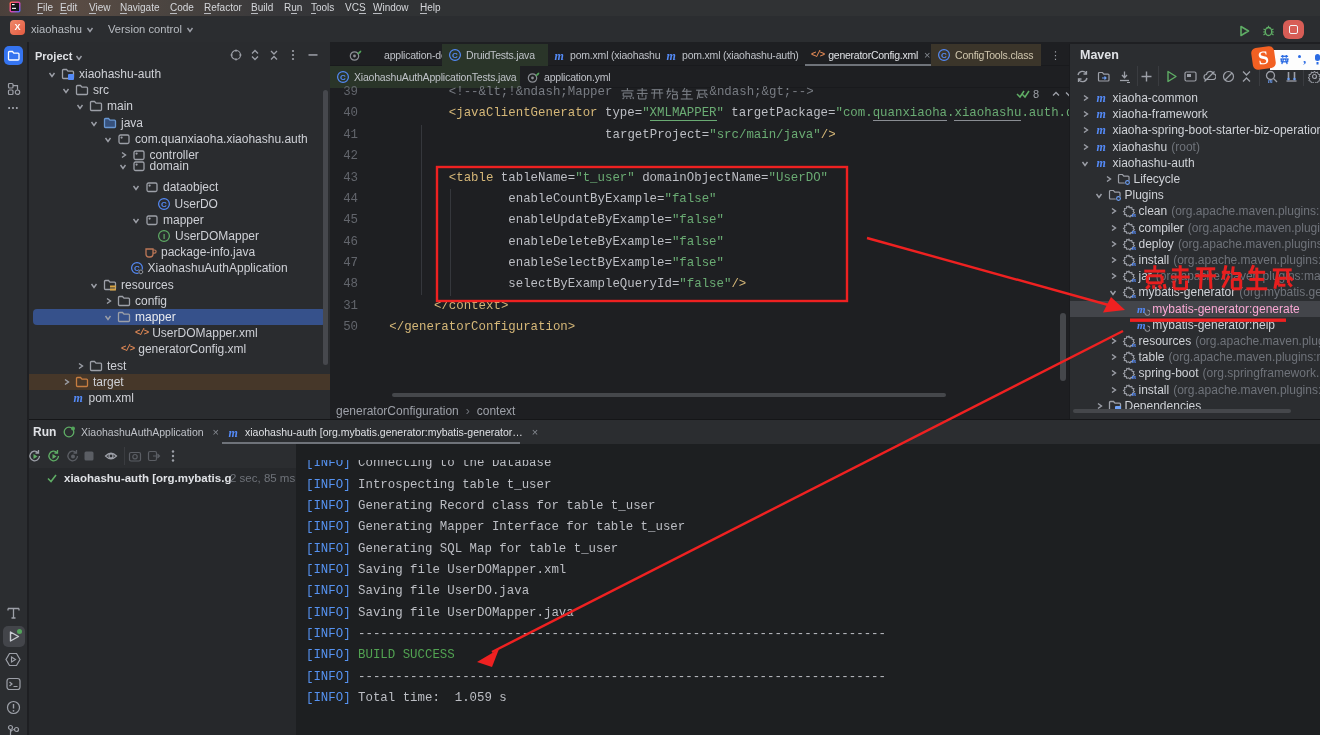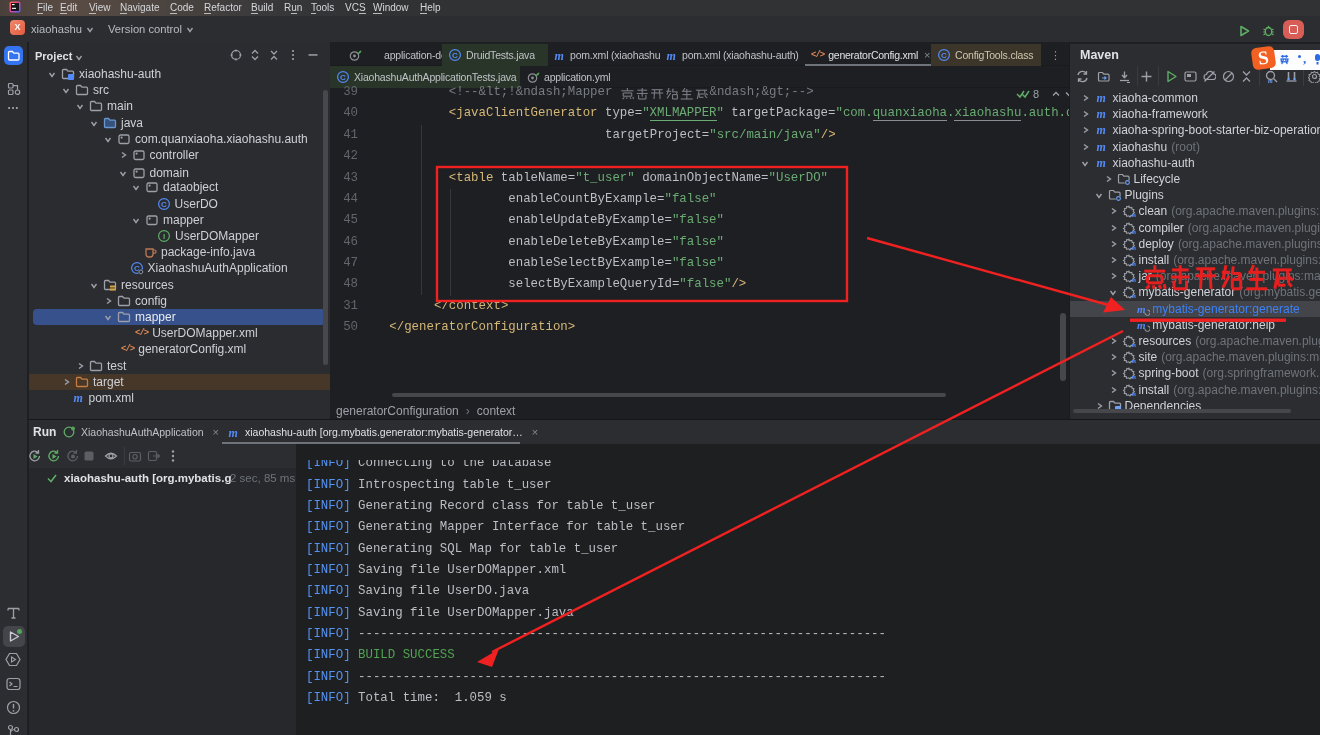--- a/index.html
+++ b/index.html
@@ -221,21 +221,21 @@
 <div class="row" style="left:88.5px;top:104.9px">
         <svg width="10" height="10" viewBox="0 0 10 10">
           <path d="M4 2.5 L7.5 5 L4 7.5" fill="none" stroke="#9da0a8" stroke-width="1.4"></path>
         </svg>
         <svg width="14" height="14" viewBox="0 0 14 14">
           <rect x="2" y="3" width="10" height="8.5" rx="1.5" fill="none" stroke="#9da0a8" stroke-width="1.3"></rect>
           <circle cx="4.6" cy="5.6" r="1.1" fill="#9da0a8"></circle>
         </svg>
         <span style="color:#ced0d6">controller</span>
       </div>
-<div class="row" style="left:88.5px;top:123px">
+<div class="row" style="left:88.5px;top:116px">
         <svg width="10" height="10" viewBox="0 0 10 10">
           <path d="M2.5 4 L5 7.5 L7.5 4" fill="none" stroke="#9da0a8" stroke-width="1.4"></path>
         </svg>
         <svg width="14" height="14" viewBox="0 0 14 14">
           <rect x="2" y="3" width="10" height="8.5" rx="1.5" fill="none" stroke="#9da0a8" stroke-width="1.3"></rect>
           <circle cx="4.6" cy="5.6" r="1.1" fill="#9da0a8"></circle>
         </svg>
         <span style="color:#ced0d6">domain</span>
       </div>
 <div class="row" style="left:102.0px;top:137.3px">
@@ -807,21 +807,21 @@
       </div>
 <div style="position:absolute;left:0;top:256.5px;width:251px;height:16.2px;background:#43454a"></div>
 <div style="position:absolute;left:0;top:256.5px;width:251px;height:16.2px">
         <span style="position:absolute;left:65.8px;top:1px">
           <svg width="14" height="14" viewBox="0 0 14 14">
             <text x="1" y="10.5" font-family="Liberation Serif" font-style="italic" font-weight="bold" font-size="11" fill="#548af7">m</text>
             <path d="M11.5 8 a2.7 2.7 0 1 1 -2.7 2.7" fill="none" stroke="#9da0a8" stroke-width="1"></path>
           </svg>
         </span>
         <div class="row" style="left:82.3px;top:0px">
-          <span style="color:#3b82f6">mybatis-generator:generate</span>
+          <span style="color:#f9a8d4">mybatis-generator:generate</span>
         </div>
       </div>
 <div style="position:absolute;left:0;top:272.7px;width:251px;height:16.2px">
         <span style="position:absolute;left:65.8px;top:1px">
           <svg width="14" height="14" viewBox="0 0 14 14">
             <text x="1" y="10.5" font-family="Liberation Serif" font-style="italic" font-weight="bold" font-size="11" fill="#548af7">m</text>
             <path d="M11.5 8 a2.7 2.7 0 1 1 -2.7 2.7" fill="none" stroke="#9da0a8" stroke-width="1"></path>
           </svg>
         </span>
         <div class="row" style="left:82.3px;top:0px">
@@ -851,21 +851,21 @@
             <path d="M4 2.5 L7.5 5 L4 7.5" fill="none" stroke="#9da0a8" stroke-width="1.4"></path>
           </svg>
         </span>
         <span style="position:absolute;left:52.0px;top:1px">
           <svg width="14" height="14" viewBox="0 0 14 14">
             <path d="M7 2.2 l1 1.6 1.8-.4.3 1.8 1.8.4-.7 1.7 1.2 1.4-1.5 1-.1 1.9-1.8-.2-1 1.6-1.4-1.2-1.8.6-.6-1.8-1.9-.1.6-1.8-1.4-1.2 1.4-1.2-.4-1.8 1.9-.2.4-1.8 1.8.5z" fill="none" stroke="#9da0a8" stroke-width="1.1"></path>
             <text x="9.6" y="13" font-family="Liberation Serif" font-style="italic" font-weight="bold" font-size="7" fill="#548af7">m</text>
           </svg>
         </span>
         <div class="row" style="left:68.5px;top:0px">
-          <span style="color:#cfd2d7">site</span> 
+          <span style="color:#cfd2d7">table</span> 
           <span class="dim">(org.apache.maven.plugins:maven-s</span>
         </div>
       </div>
 <div style="position:absolute;left:0;top:321.3px;width:251px;height:16.2px">
         <span style="position:absolute;left:38.0px;top:3px">
           <svg width="10" height="10" viewBox="0 0 10 10">
             <path d="M4 2.5 L7.5 5 L4 7.5" fill="none" stroke="#9da0a8" stroke-width="1.4"></path>
           </svg>
         </span>
         <span style="position:absolute;left:52.0px;top:1px">

